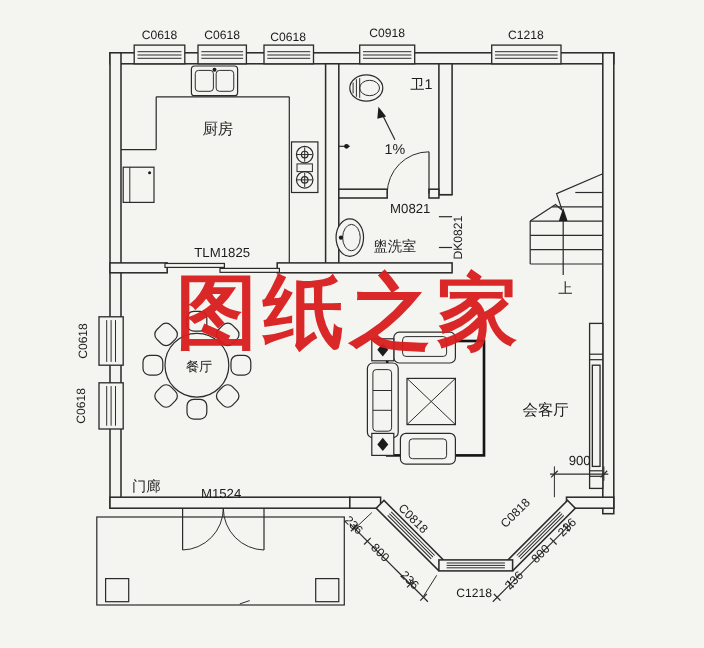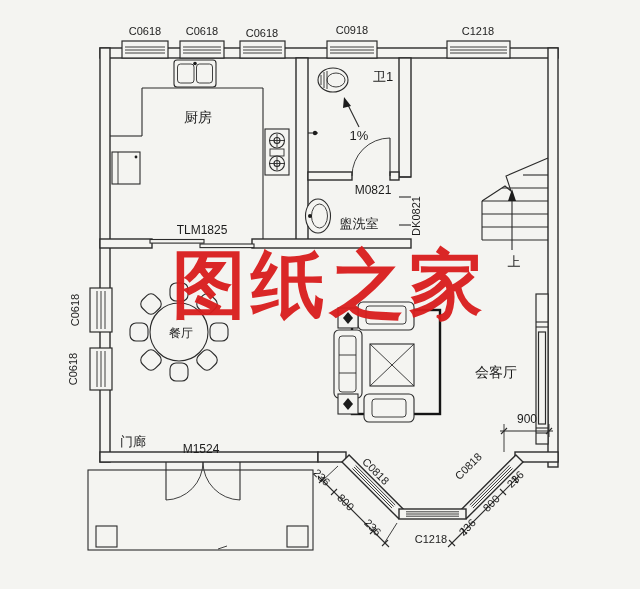--- a/index.html
+++ b/index.html
@@ -7,21 +7,21 @@
   .stage{position:relative;width:640px;height:589px;background:#f4f4f1;}
   svg{position:absolute;left:0;top:0;}
   svg text{font-family:"Liberation Sans",sans-serif;fill:#1c1c1c;} .t11{font-size:11px;} .t12{font-size:12px;} .t13{font-size:13px;} .t14{font-size:14px;}
   .wall{fill:#f4f4f1;stroke:#2b2b2b;stroke-width:1.4;}
   .frame{fill:#f4f4f1;stroke:#2b2b2b;stroke-width:1.2;}
   .ln{stroke:#2b2b2b;stroke-width:1.1;fill:none;}
   .thin{stroke:#2b2b2b;stroke-width:0.9;fill:none;}
   .fx{stroke:#2b2b2b;stroke-width:1.1;fill:#f4f4f1;}
   .rug{stroke:#151515;stroke-width:2.4;fill:none;}
   .dk{fill:#1c1c1c;}
-  .watermark{position:absolute;left:172px;top:246px;font-size:74px;font-weight:700;line-height:1.05;letter-spacing:5px;color:#d91d1d;opacity:.95;white-space:nowrap;font-family:"DejaVu Sans",sans-serif;pointer-events:none;}
+  .watermark{position:absolute;left:160px;top:246px;font-size:74px;font-weight:700;line-height:1.05;letter-spacing:5px;color:#d91d1d;opacity:.95;white-space:nowrap;font-family:"DejaVu Sans",sans-serif;pointer-events:none;}
 </style>
 </head>
 <body>
 
 <div class="stage">
 <svg width="640" height="589" viewBox="0 0 640 589">
 
   <g>
     <line class="ln" x1="142" y1="88" x2="263" y2="88"></line>
     <line class="ln" x1="142" y1="88" x2="142" y2="136"></line>

